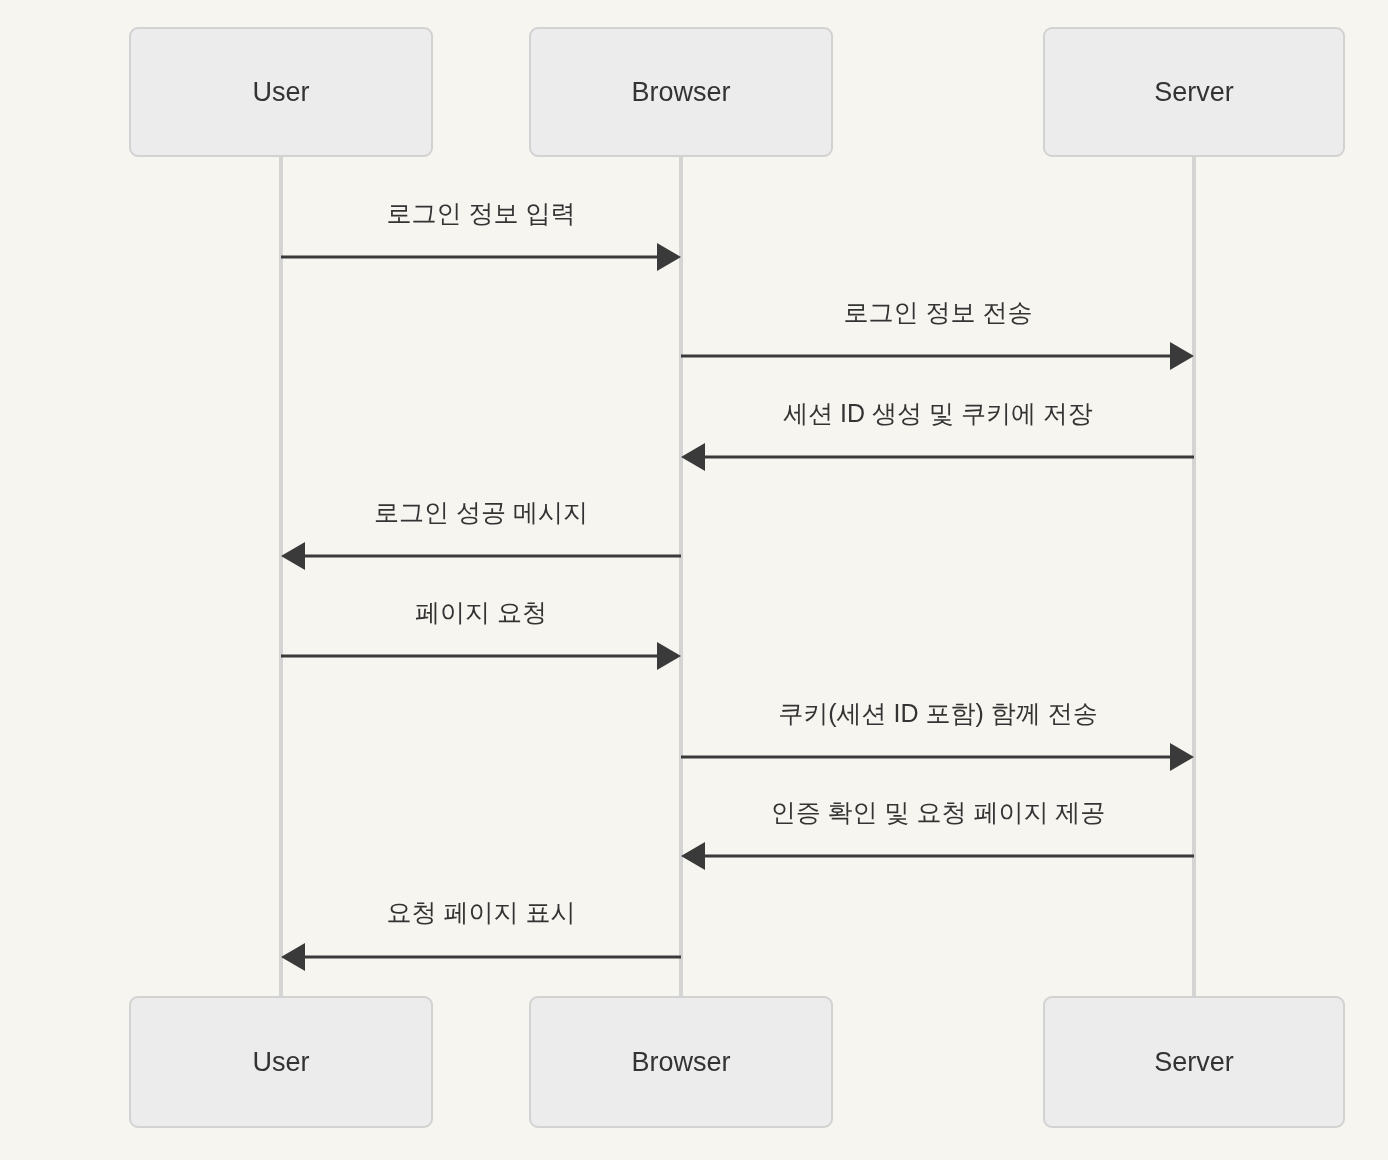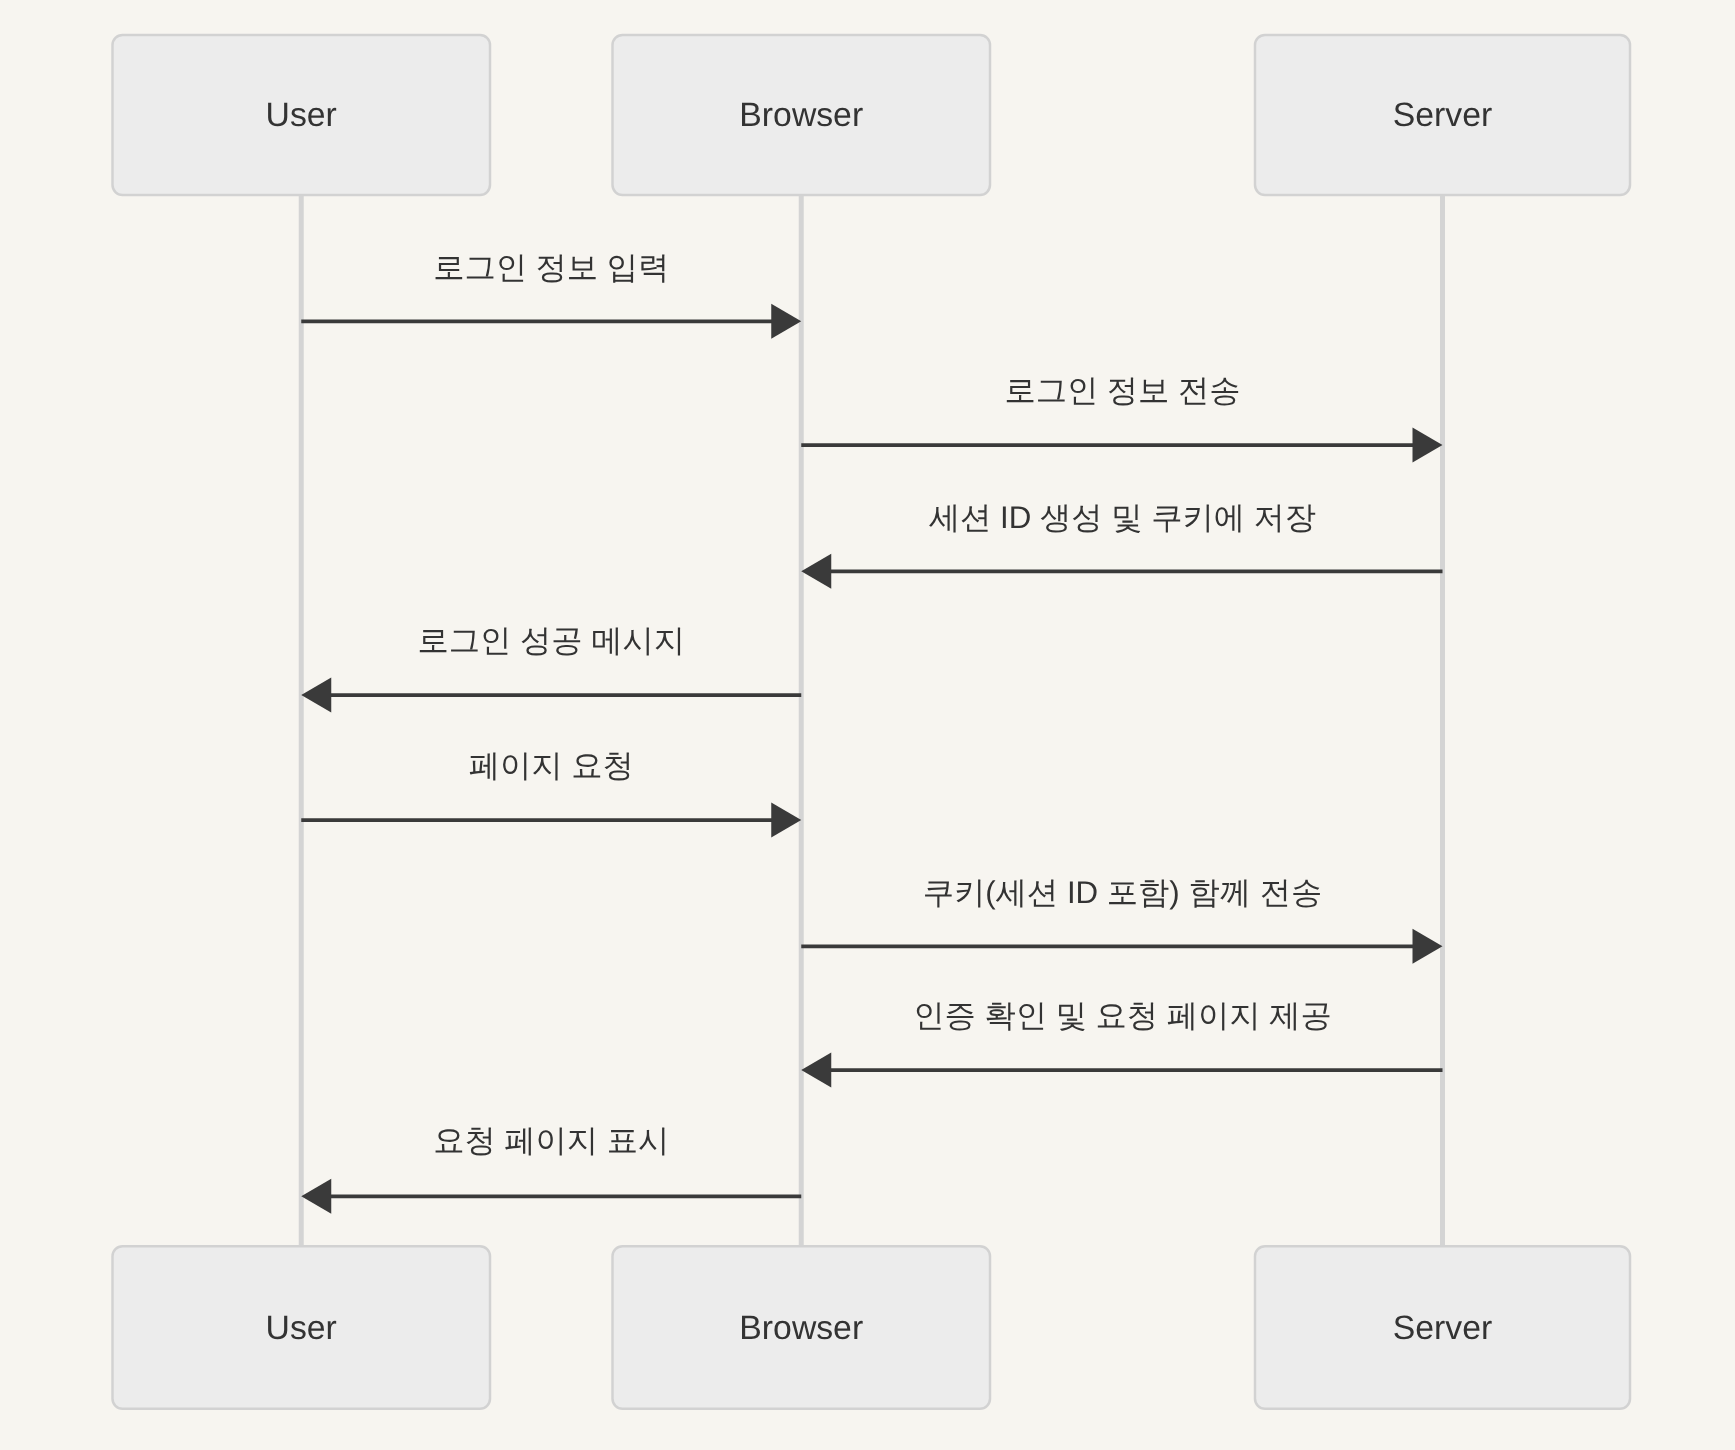--- a/index.html
+++ b/index.html
@@ -10,20 +10,21 @@
     width: 1388px;
     height: 1160px;
     background: #f7f5f0;
     font-family: "Liberation Sans", "DejaVu Sans", sans-serif;
     overflow: hidden;
   }
   #diagram-root {
     position: relative;
     width: 1112px;
     height: 1160px;
+    margin-left: 40px;
   }
   svg.diagram-canvas {
     position: absolute;
     inset: 0;
     width: 1388px;
     height: 1160px;
     display: block;
   }
   .actor-box-rect {
     fill: #ececec;

